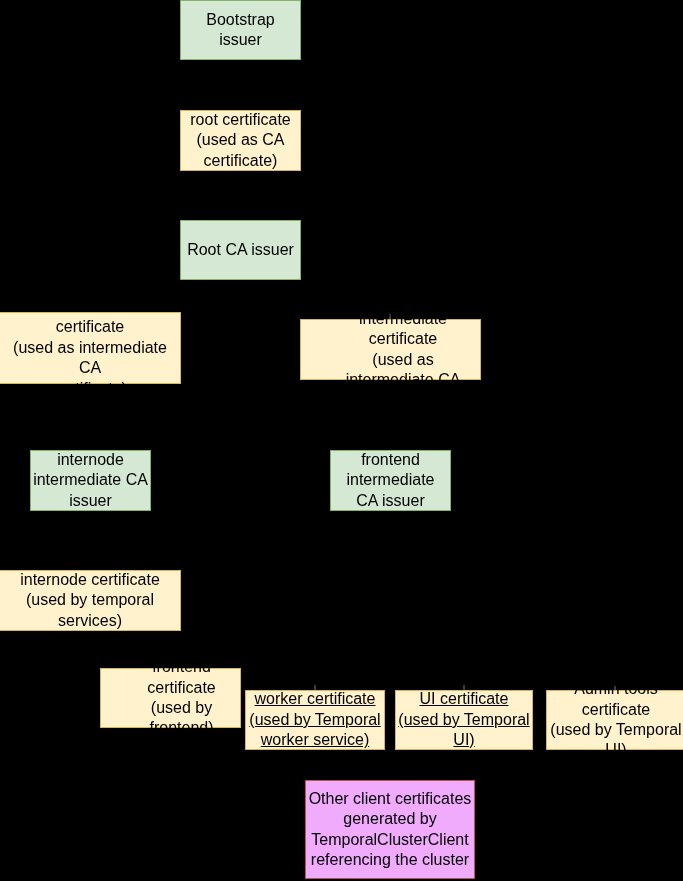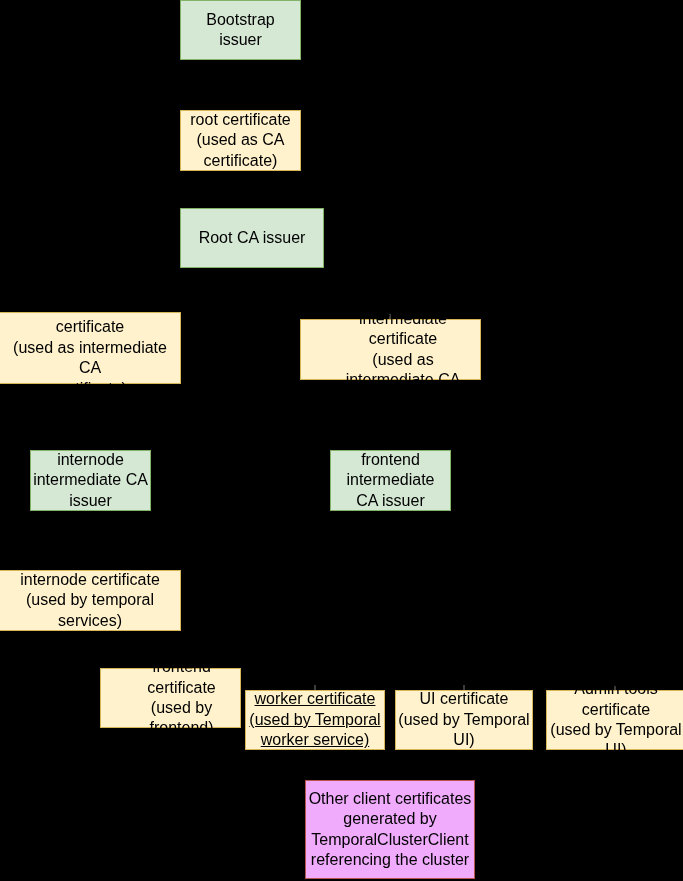--- a/index.html
+++ b/index.html
@@ -51,21 +51,21 @@
 <body>
 
 <div class="canvas">
 
   <div class="node issuer" style="left:180px; top:0px; width:121px; height:60px;">Bootstrap issuer</div>
 
   <div class="node certificate" style="left:180px; top:110px; width:121px; height:61px;">root certificate
 (used as CA
 certificate)</div>
 
-  <div class="node issuer" style="left:180px; top:208px; width:144px; height:60px;">Root CA issuer</div>
+  <div class="node issuer" style="left:180px; top:220px; width:121px; height:60px;">Root CA issuer</div>
 
   <div class="tick" style="left:88px; top:314px;"></div>
   <div class="tick" style="left:389px; top:314px;"></div>
 
   <div class="node certificate" style="left:-1px; top:304px; width:182px; height:72px;margin-top:8px;">internode intermediate certificate
 (used as intermediate CA
 certificate)</div>
   <div class="node certificate" style="left:300px; top:319px; width:181px; height:61px;padding-left:27px;">frontend intermediate certificate
 (used as intermediate CA
 certificate)</div>
@@ -81,21 +81,21 @@
 
   <div class="tick" style="left:314px; top:685px;"></div>
   <div class="tick" style="left:463px; top:685px;"></div>
   <div class="tick" style="left:614px; top:685px;"></div>
 
   <div class="node certificate" style="left:100px; top:668px; width:141px; height:60px;padding-left:24px;">frontend certificate
 (used by frontend)</div>
   <div class="node certificate" style="left:245px; top:690px; width:140px; height:60px;text-decoration:underline;">worker certificate
 (used by Temporal
 worker service)</div>
-  <div class="node certificate" style="left:395px; top:690px; width:138px; height:60px;">UI certificate
+  <div class="node certificate" style="left:395px; top:690px; width:138px; height:60px;text-decoration:underline;">UI certificate
 (used by Temporal UI)</div>
   <div class="node certificate" style="left:546px; top:690px; width:140px; height:60px;">Admin tools certificate
 (used by Temporal UI)</div>
 
   <div class="node client" style="left:305px; top:780px; width:170px; height:99px;">Other client certificates
 generated by
 TemporalClusterClient
 referencing the cluster</div>
 
 </div>

